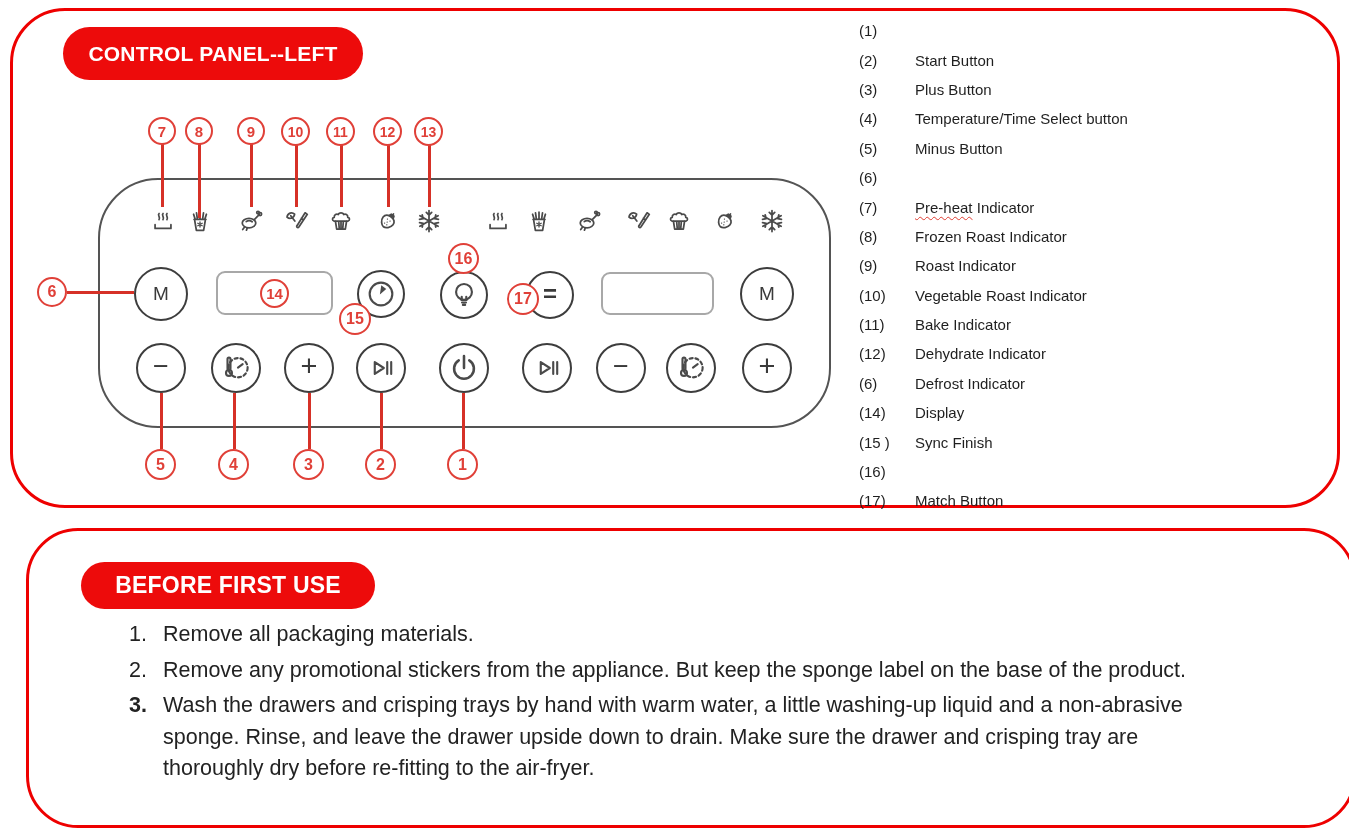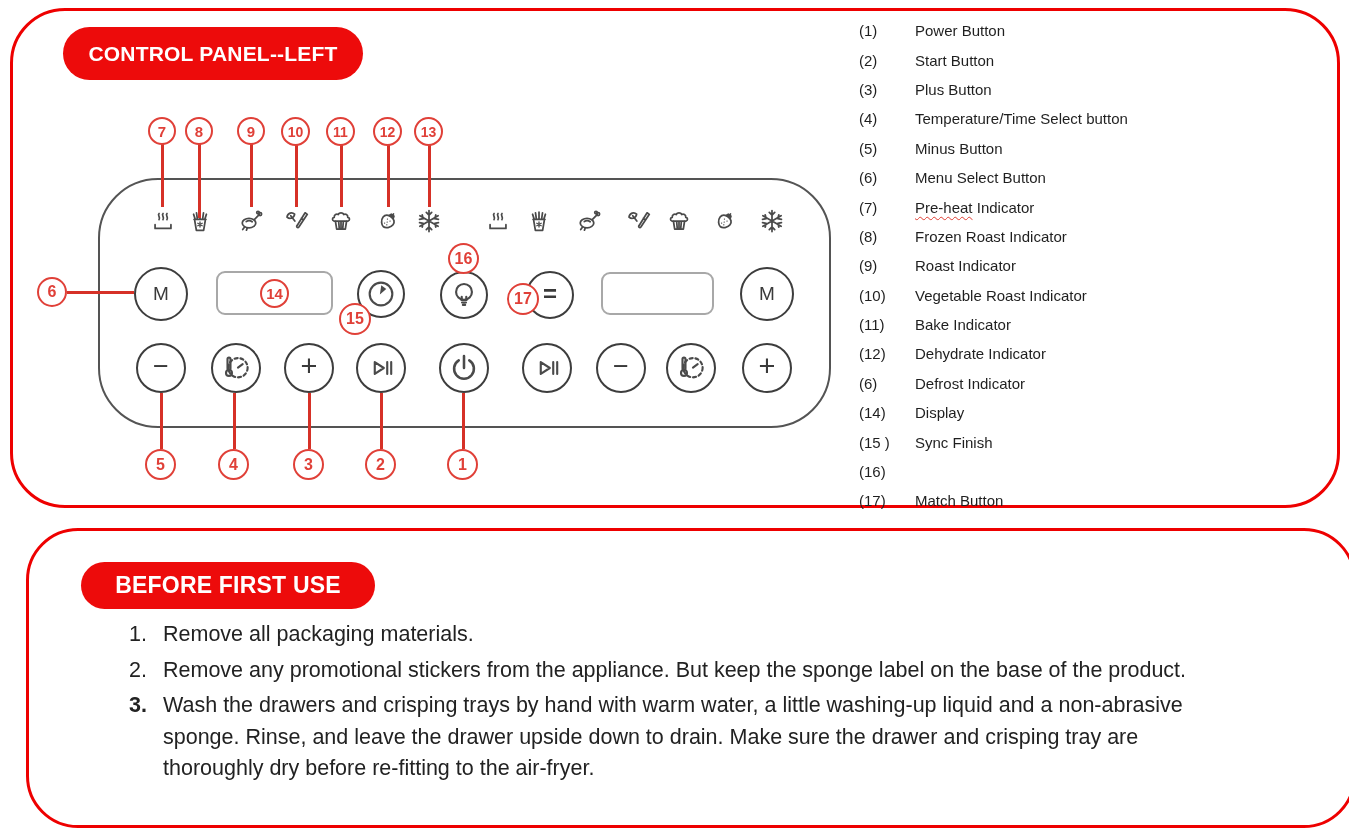--- a/index.html
+++ b/index.html
@@ -59,41 +59,39 @@
 
 <div class="page">
 
   <section class="redbox" id="box-panel">
 
     <div class="pill" id="pill-panel">CONTROL PANEL--LEFT</div>
 
     <div class="legend">
       <div class="lrow">
           <span class="lnum">(1)</span>
-          <span class="llabel">Power Button</span>
         </div>
       <div class="lrow">
           <span class="lnum">(2)</span>
           <span class="llabel">Start Button</span>
         </div>
       <div class="lrow">
           <span class="lnum">(3)</span>
           <span class="llabel">Plus Button</span>
         </div>
       <div class="lrow">
           <span class="lnum">(4)</span>
           <span class="llabel">Temperature/Time Select button</span>
         </div>
       <div class="lrow">
           <span class="lnum">(5)</span>
           <span class="llabel">Minus Button</span>
         </div>
       <div class="lrow">
           <span class="lnum">(6)</span>
-          <span class="llabel">Menu Select Button</span>
         </div>
       <div class="lrow">
           <span class="lnum">(7)</span>
           <span class="llabel"><span class="wavy">Pre-heat</span><span> Indicator</span></span>
         </div>
       <div class="lrow">
           <span class="lnum">(8)</span>
           <span class="llabel">Frozen Roast Indicator</span>
         </div>
       <div class="lrow">

